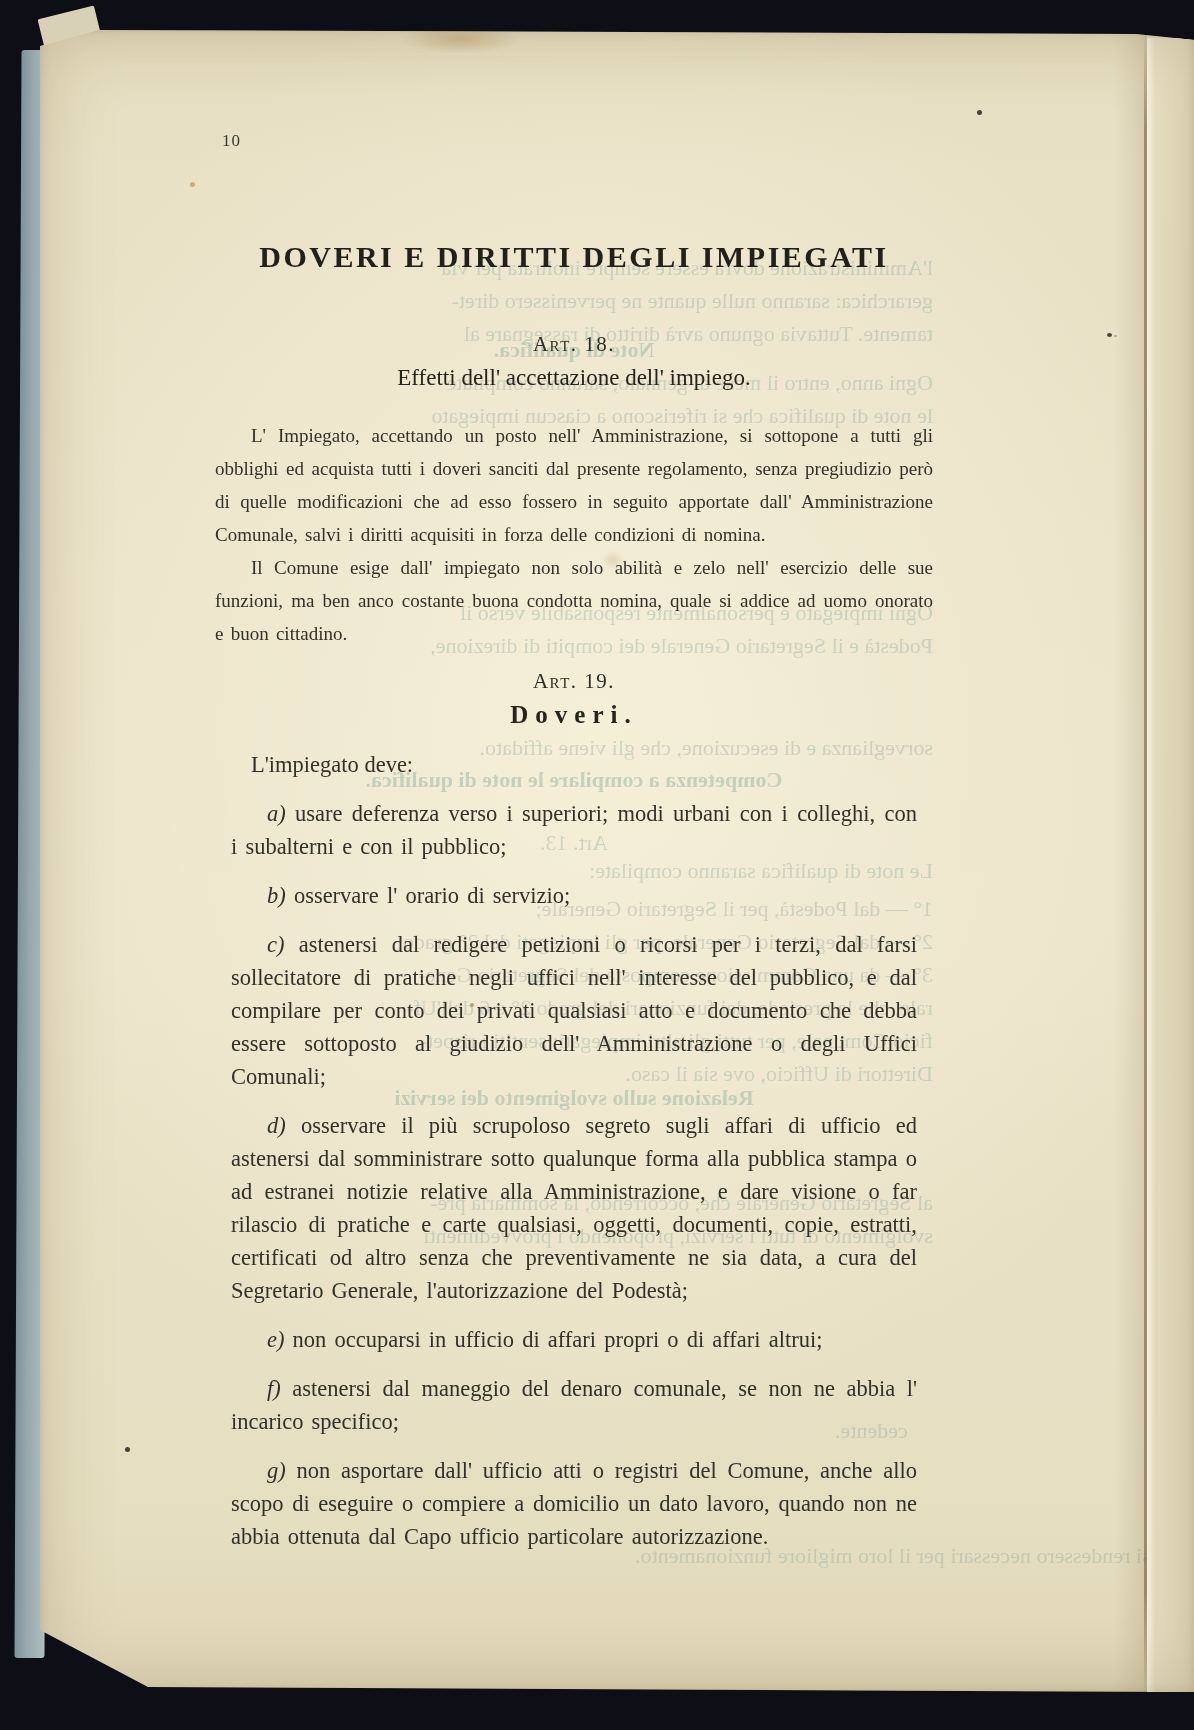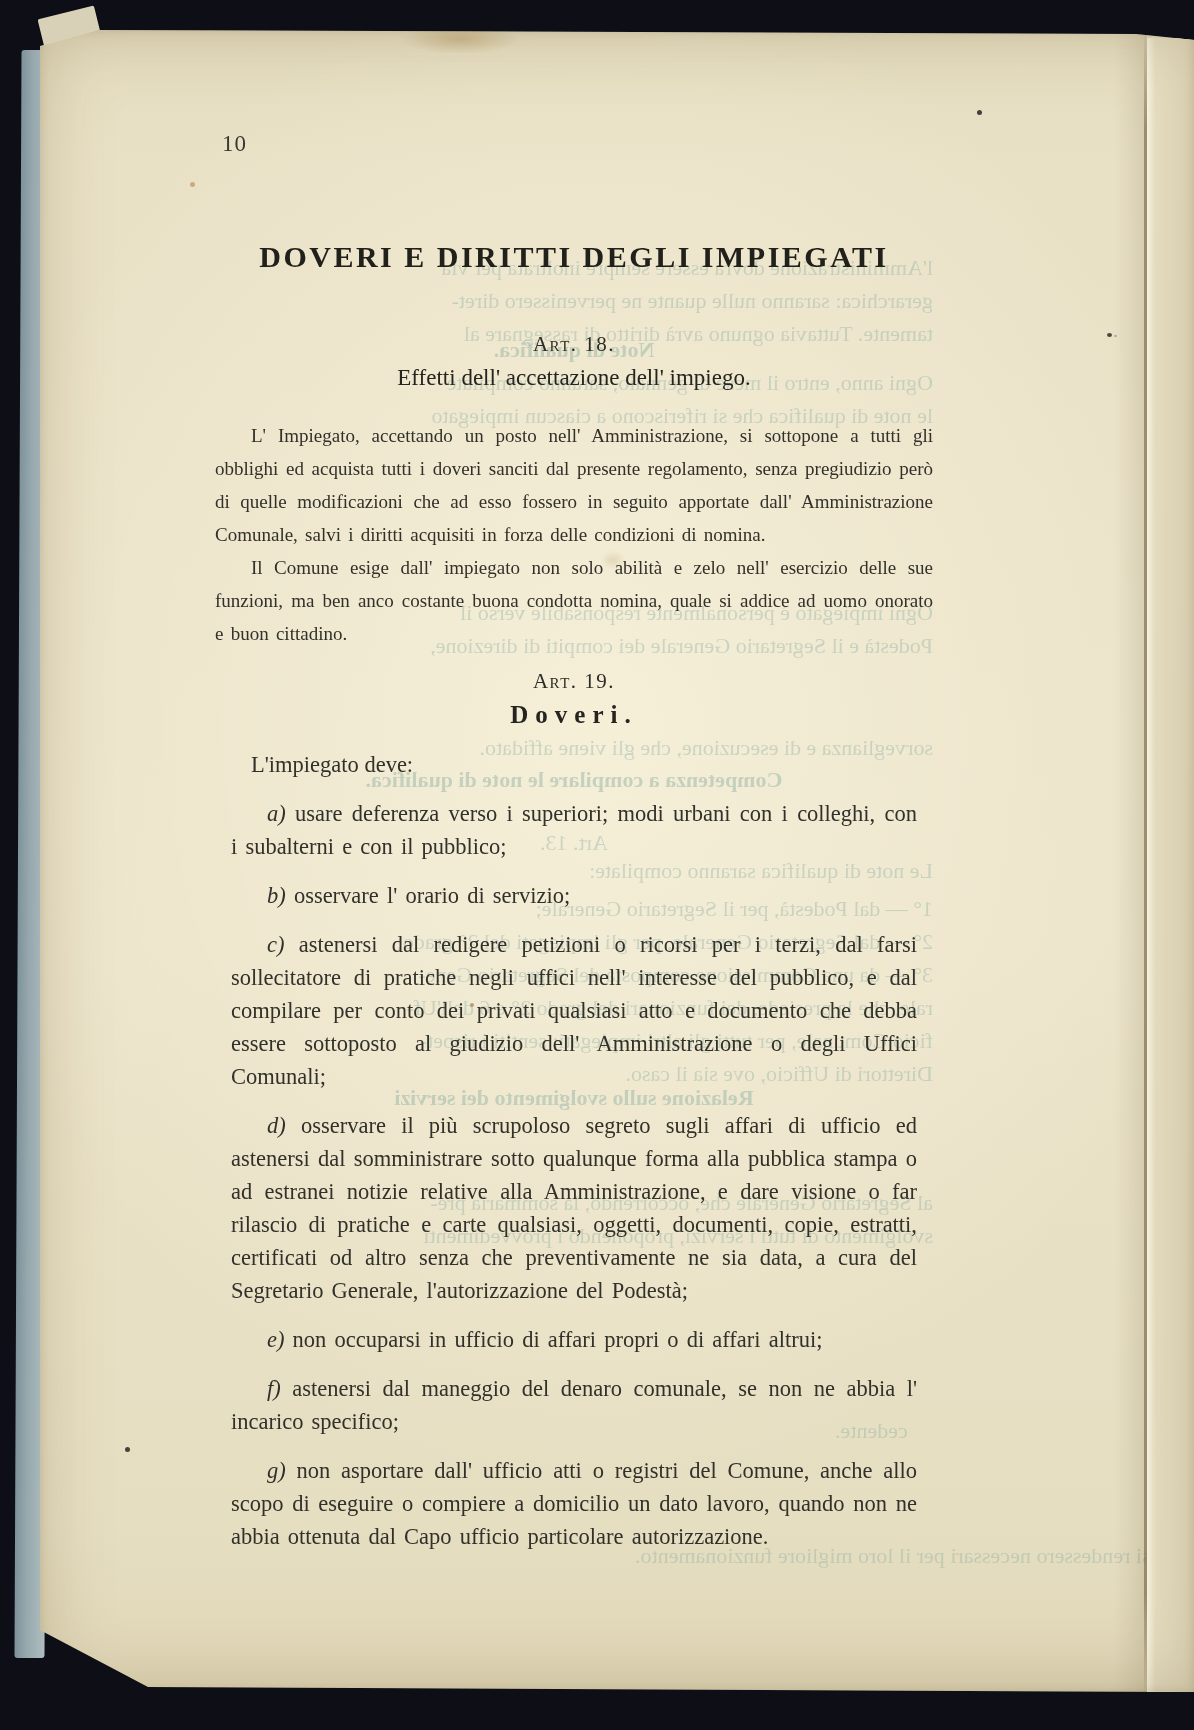--- a/index.html
+++ b/index.html
@@ -56,21 +56,21 @@
     transform:scaleX(-1);
     filter:blur(.4px);
     white-space:nowrap;overflow:hidden;
   }
   .ghost.center{text-align:center;}
   .ghost.bold{font-weight:bold;opacity:.46;}
   
   .content{position:absolute;left:175px;top:0;width:718px;z-index:2;color:#32302a;}
   .page-number{
     position:absolute;left:7px;top:101px;
-    font-size:23px;color:#3a382f;letter-spacing:1px;
+    font-size:17px;color:#3a382f;letter-spacing:1px;
   }
   .doc-title{
     margin:210px 0 0 0;text-align:center;
     font-family:Liberation Serif, serif;font-weight:bold;
     font-size:30px;line-height:34px;letter-spacing:2.5px;
     color:#21201b;white-space:nowrap;
   }
   .art-label{
     text-align:center;font-size:21px;line-height:26px;
     font-variant:small-caps;letter-spacing:1.5px;color:#2e2c26;

